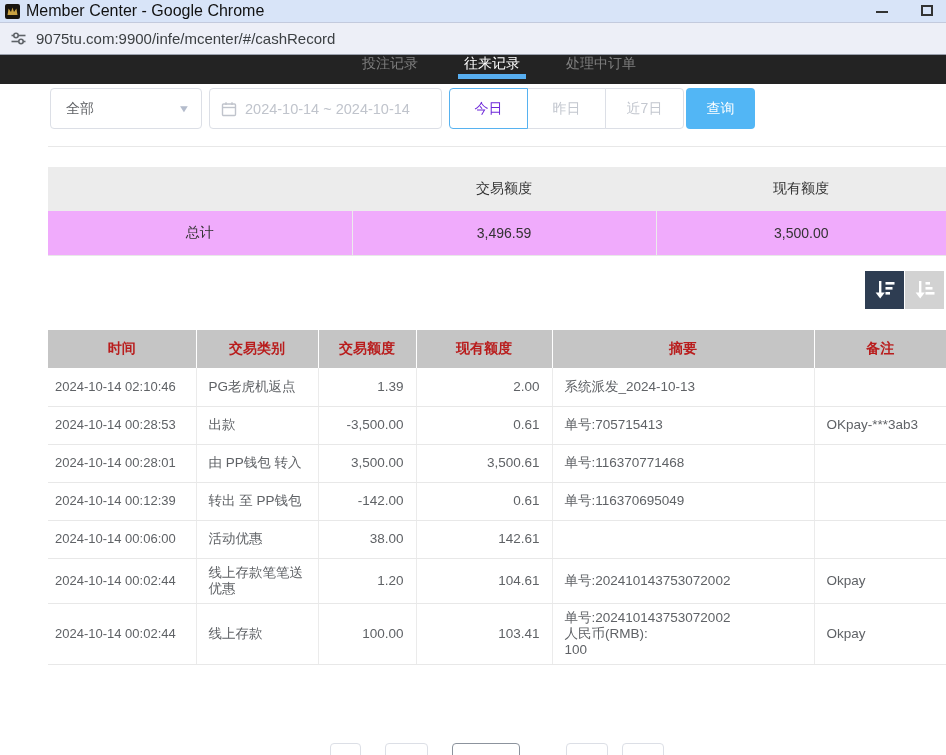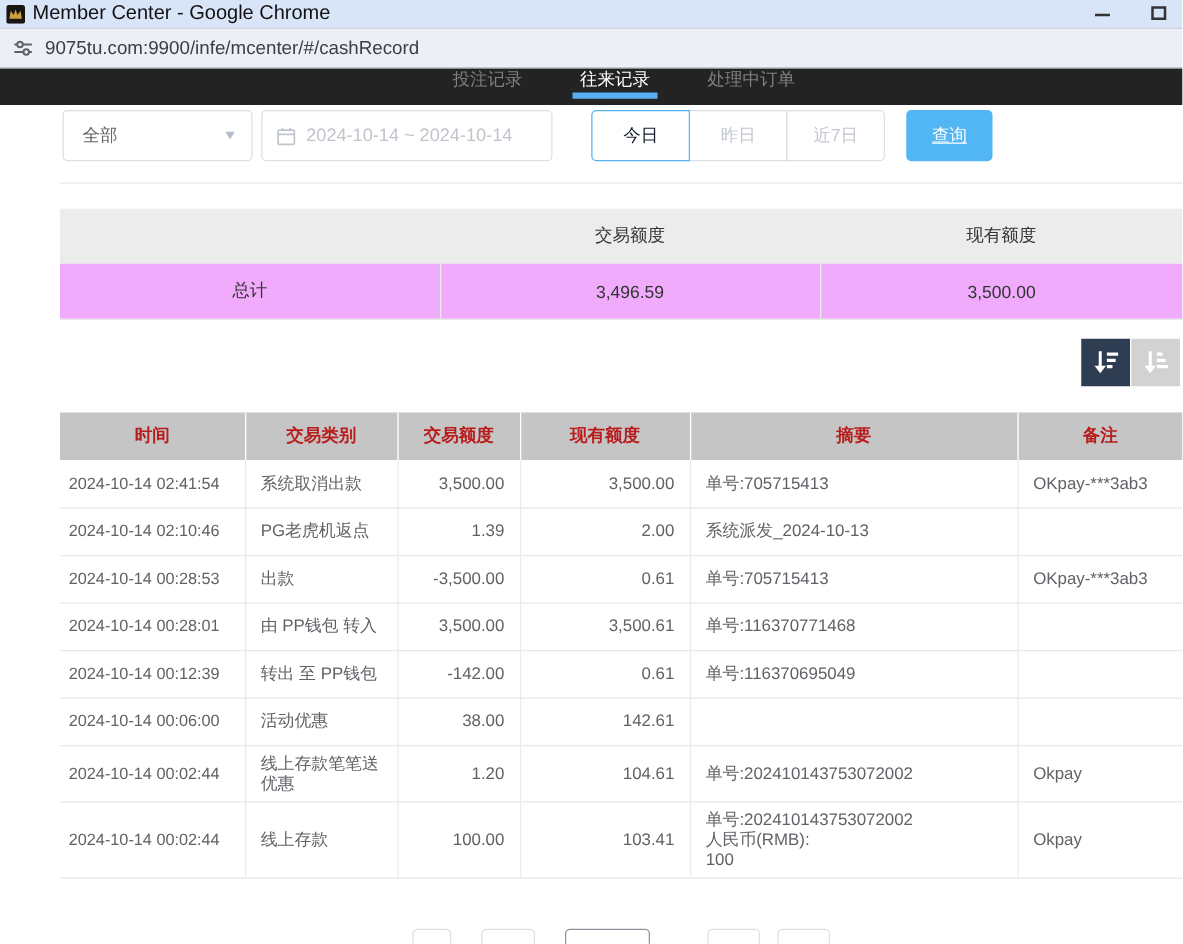--- a/index.html
+++ b/index.html
@@ -36,23 +36,23 @@
   .select-box .caret { margin-left:auto; font-size:10px; color:#b4bccc; transform:scaleX(1.3); }
   .date-box { width:233px; height:41px; border:1px solid #dcdfe6; border-radius:4px; margin-left:7px;
     display:flex; align-items:center; padding:0 10px 0 11px; color:#c0c4cc; font-size:14.5px; background:#fff; }
   .date-box svg { margin-right:8px; flex:0 0 auto; }
   .quick-group { display:flex; margin-left:7px; }
   .qbtn { height:41px; min-width:79px; padding:0 18px; background:#fff; border:1px solid #dcdfe6;
     color:#c3c7cf; font-size:14px; display:flex; align-items:center; justify-content:center; cursor:pointer; }
   .qbtn + .qbtn { margin-left:-1px; }
   .qbtn:first-child { border-radius:4px 0 0 4px; }
   .qbtn:last-child { border-radius:0 4px 4px 0; }
-  .qbtn.active { border-color:#57b2f0; color:#0f172a; position:relative; z-index:1;margin-left:24px; }
-  .search-btn { width:69px; height:41px; margin-left:17px; background:#52b6f5; border:none; border-radius:4px;
-    color:#fff; font-size:14px; cursor:pointer;text-decoration:underline; }
+  .qbtn.active { border-color:#57b2f0; color:#6d28d9; position:relative; z-index:1; }
+  .search-btn { width:69px; height:41px; margin-left:2px; background:#52b6f5; border:none; border-radius:4px;
+    color:#fff; font-size:14px; cursor:pointer; }
 
   .divider { position:absolute; top:146px; left:48px; right:0; height:1px; background:#e8e8e8; }
 
   
   .summary { position:absolute; top:167px; left:48px; width:898px; border-collapse:collapse; table-layout:fixed; }
   .summary th { background:#ececec; height:44px; font-weight:normal; font-size:14px; color:#333; text-align:center; }
   .summary td { height:44px; font-size:14px; color:#333; text-align:center; background:#f0abfc;
     border-bottom:1px solid #e8e8e8; }
   .summary td + td { border-left:1px solid #ebebeb; }
 
@@ -198,28 +198,20 @@
       <th>时间</th>
       <th>交易类别</th>
       <th>交易额度</th>
       <th>现有额度</th>
       <th>摘要</th>
       <th>备注</th>
     </tr>
   </thead>
   <tbody>
       <tr>
-    <td class="c-time">2024-10-14 02:41:54</td>
-    <td class="c-category">系统取消出款</td>
-    <td class="c-amount">3,500.00</td>
-    <td class="c-balance">3,500.00</td>
-    <td class="c-summary">单号:705715413</td>
-    <td class="c-note">OKpay-***3ab3</td>
-  </tr>
-      <tr>
     <td class="c-time">2024-10-14 02:10:46</td>
     <td class="c-category">PG老虎机返点</td>
     <td class="c-amount">1.39</td>
     <td class="c-balance">2.00</td>
     <td class="c-summary">系统派发_2024-10-13</td>
     <td class="c-note"></td>
   </tr>
       <tr>
     <td class="c-time">2024-10-14 00:28:53</td>
     <td class="c-category">出款</td>

